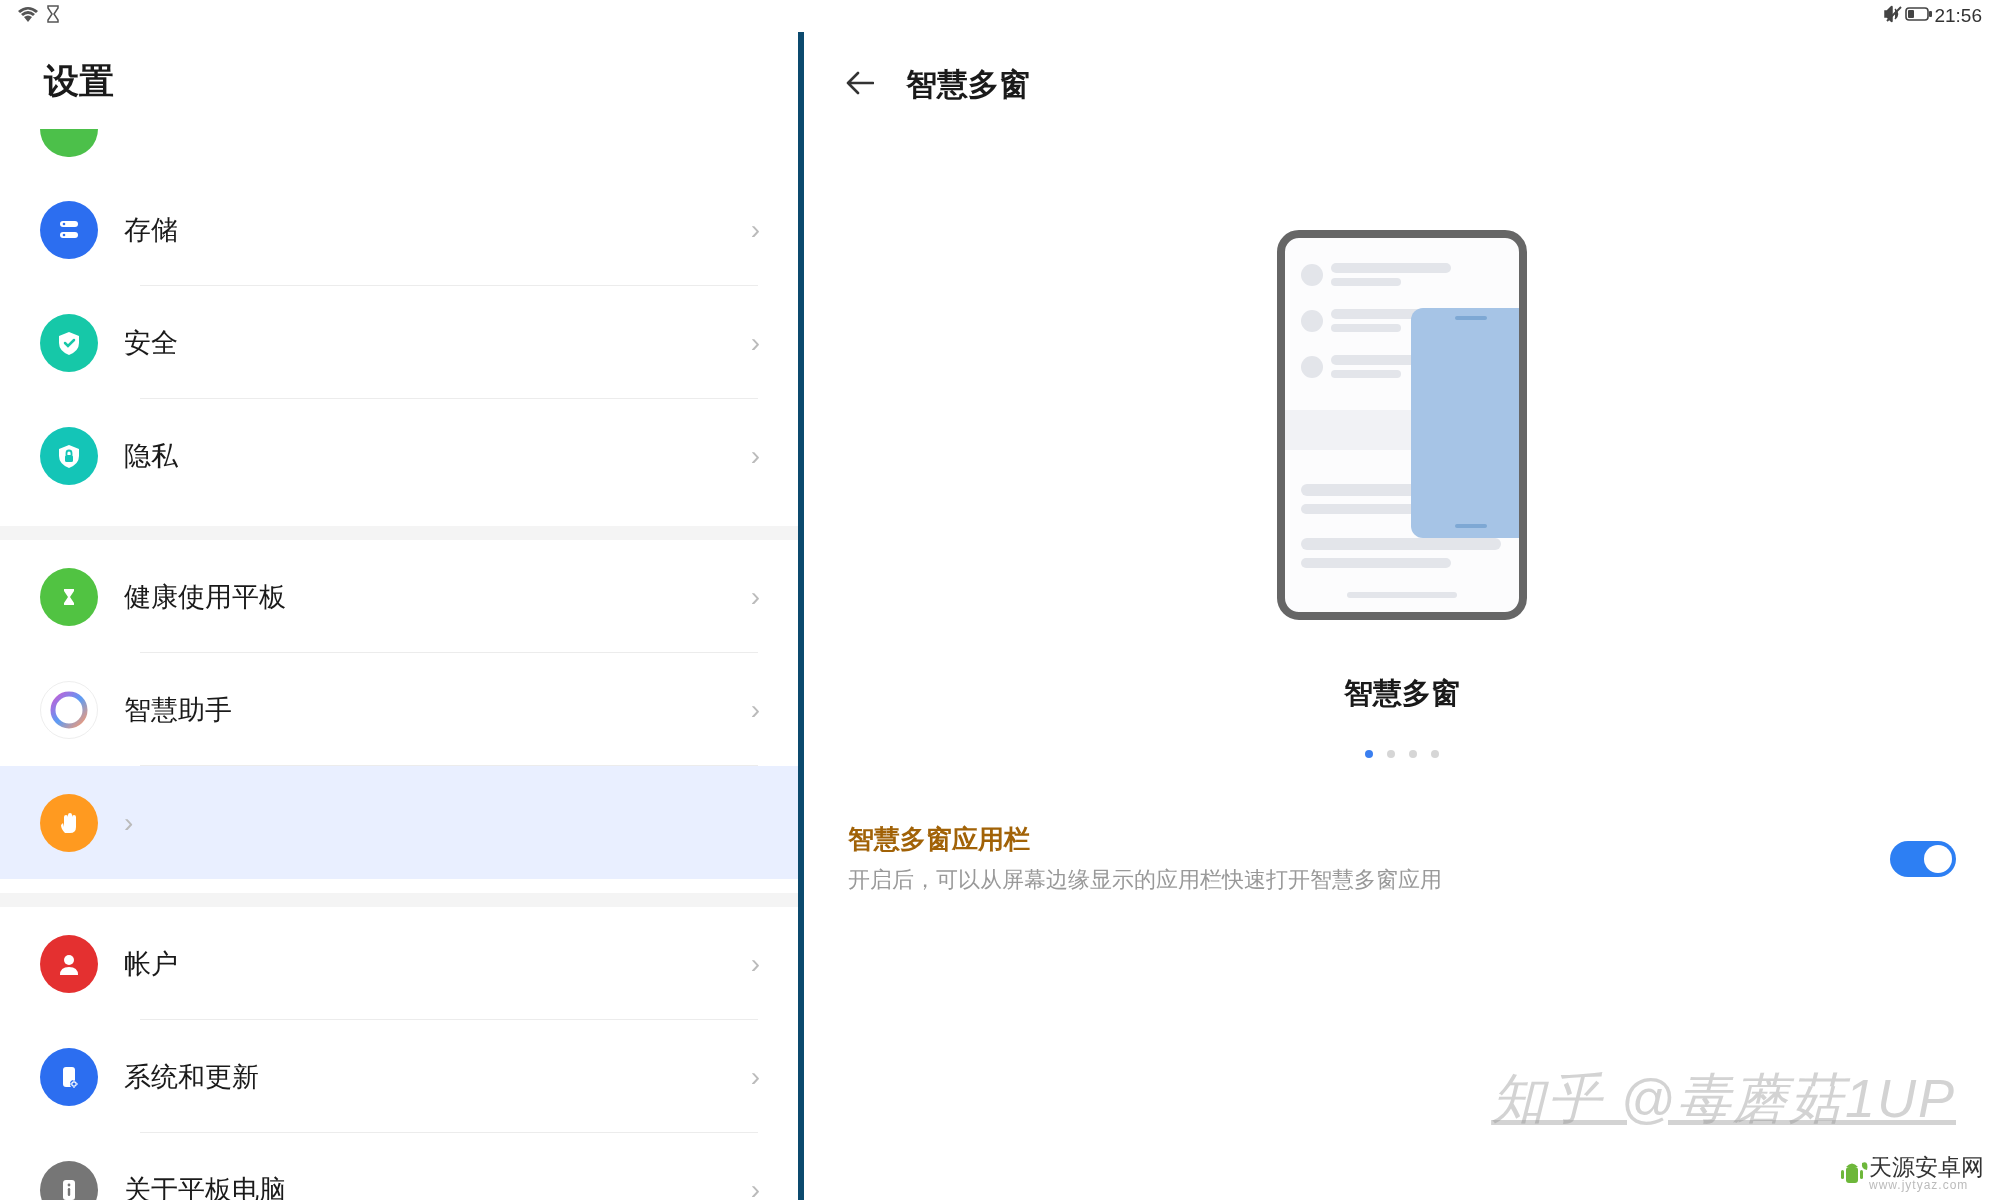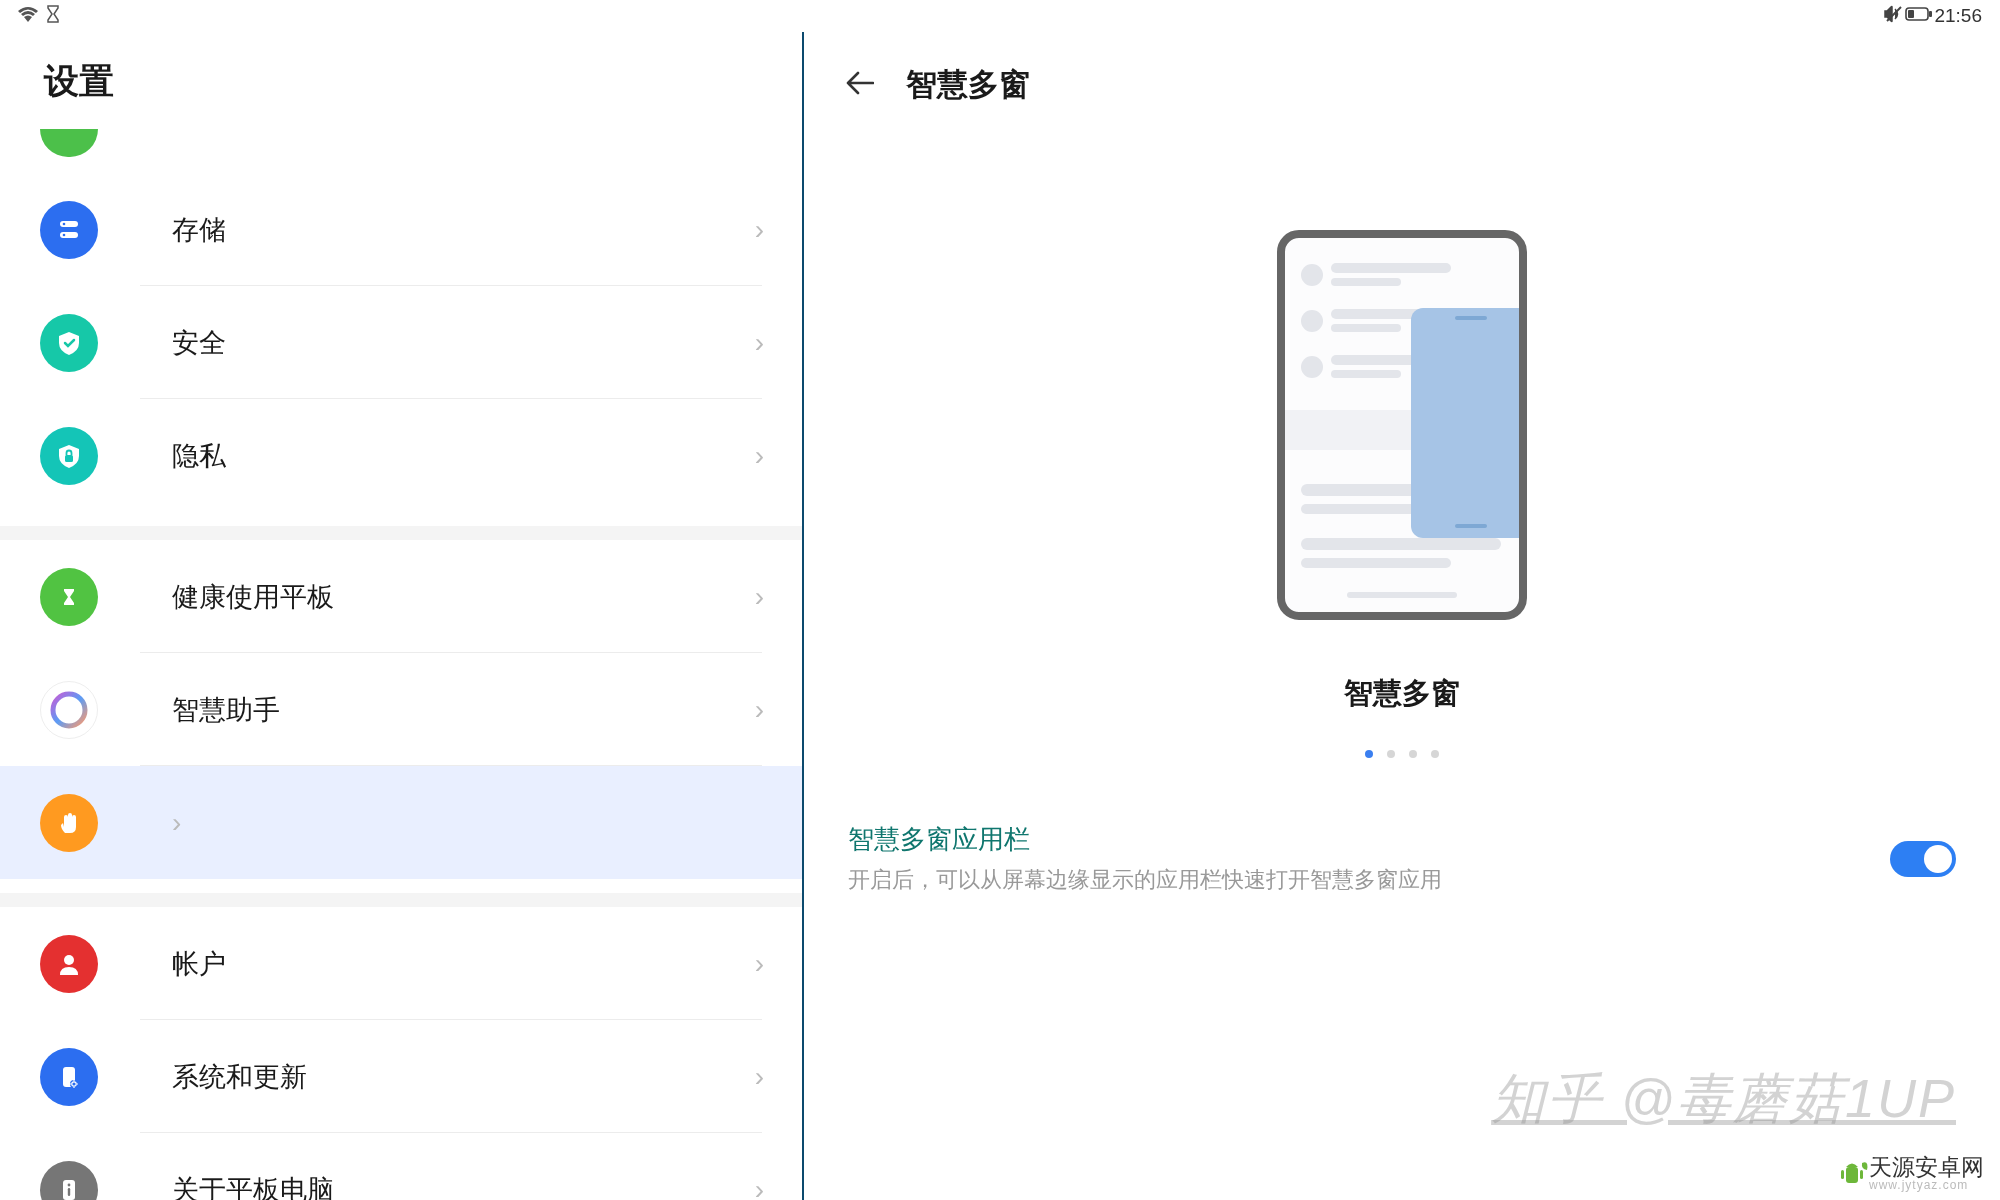--- a/index.html
+++ b/index.html
@@ -22,39 +22,38 @@
     }
     .status-left { display: flex; gap: 8px; align-items: center; }
     .status-right { display: flex; gap: 1px; align-items: center; }
     .main-container {
       display: flex;
       height: calc(100% - 32px);
     }
     .sidebar {
       width: 804px;
       height: 100%;
-      border-right: 2px solid #0c4a6e;
+      border-right: 6px solid #0c4a6e;
       overflow: hidden;
     }
     .sidebar-title {
       font-size: 35px;
       font-weight: 600;
       padding: 26px 0 30px 44px;
       color: #1a1a1a;
     }
     .settings-list { }
     .settings-group { margin-bottom: 14px; }
     .settings-item {
       display: flex;
       align-items: center;
       height: 113px;
       padding: 0 38px 0 40px;
       cursor: pointer;
       position: relative;
-      gap: 48px;
     }
     .settings-item.active { background: #e9efff; }
     .settings-item.partial {
       height: 38px;
       padding-top: 0;
       align-items: flex-start;
     }
     .item-icon {
       width: 58px;
       height: 58px;
@@ -188,22 +187,23 @@
     .page-dot.active { background: #3a7ff0; }
     .setting-row {
       display: flex;
       align-items: center;
       margin-top: 64px;
       padding: 0 4px;
     }
     .setting-text { flex: 1; }
     .setting-label {
       font-size: 26px;
-      color: #0f766e;
+      color: #a16207;
       margin-bottom: 8px;
+      font-weight: bold;
     }
     .setting-sub {
       font-size: 22px;
       color: #999;
     }
     .toggle {
       width: 66px;
       height: 36px;
       background: #2d7ff3;
       border-radius: 18px;

